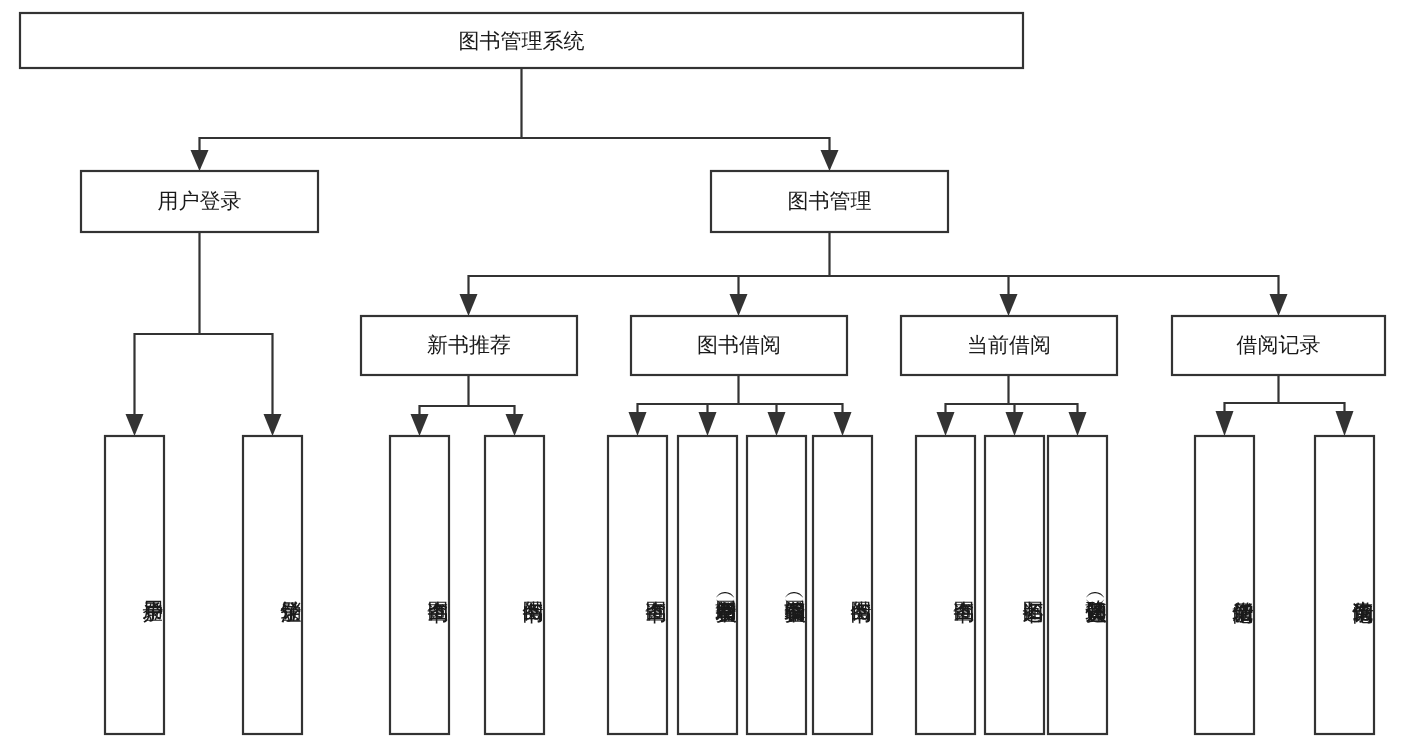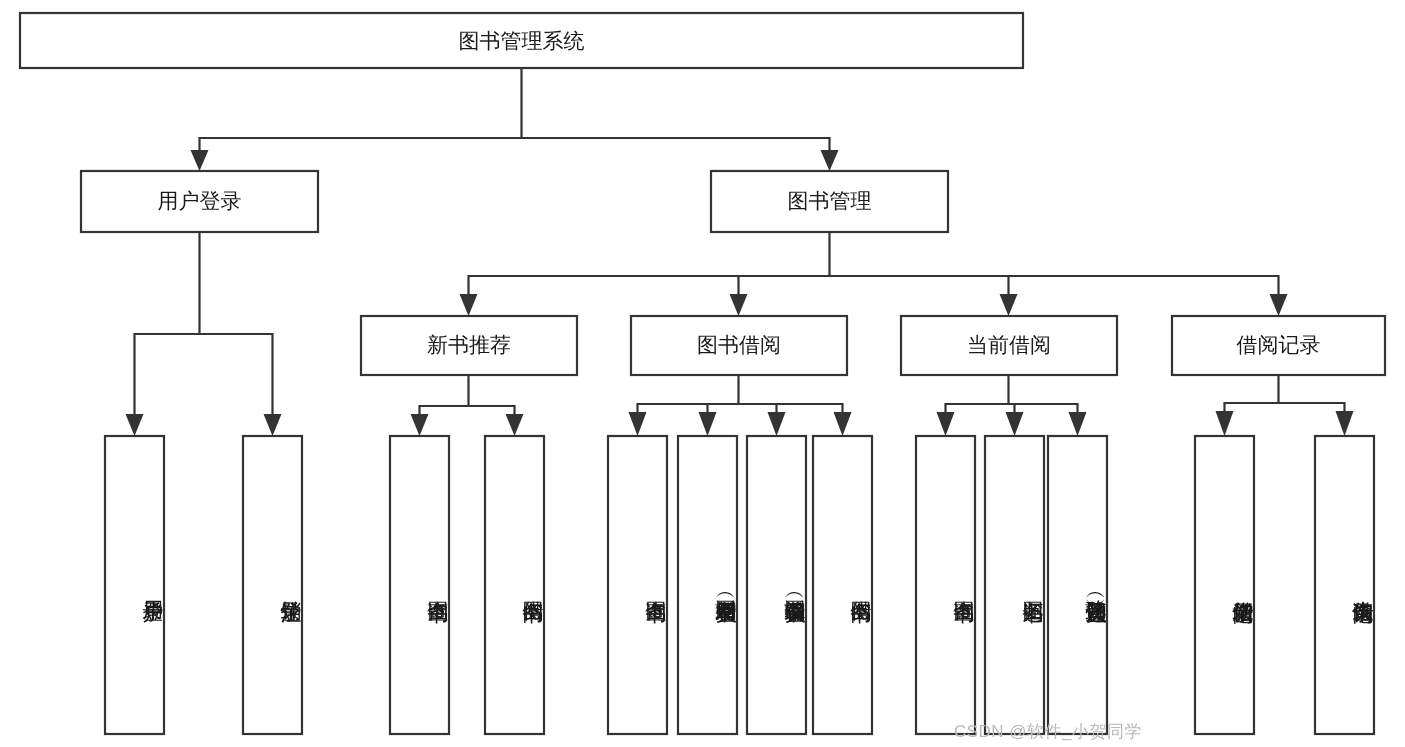--- a/index.html
+++ b/index.html
@@ -187,15 +187,14 @@
   <div class="vlabel" style="left:916px; top:436px; width:59px; height:298px;">查询图书</div>
 
   <div class="vlabel" style="left:985px; top:436px; width:59px; height:298px;">归还图书</div>
 
   <div class="vlabel" style="left:1048px; top:441px; width:59px; height:288px;">确认归还（管理员）</div>
 
   <div class="vlabel" style="left:1195px; top:436px; width:59px; height:298px;">新增借阅记录</div>
 
   <div class="vlabel" style="left:1315px; top:436px; width:59px; height:298px;">查询借阅记录</div>
 
-  <div class="watermark">CSDN @软件_小贺同学</div>
 
 </div>
 
 </body></html>

